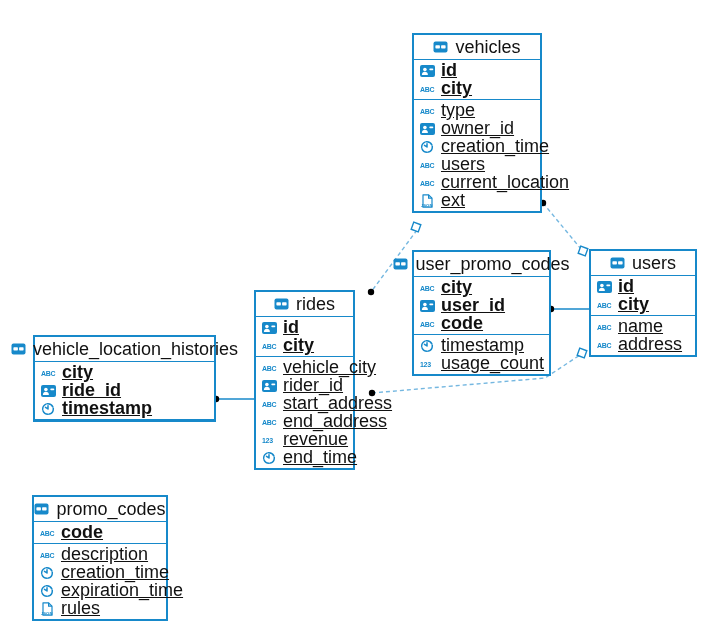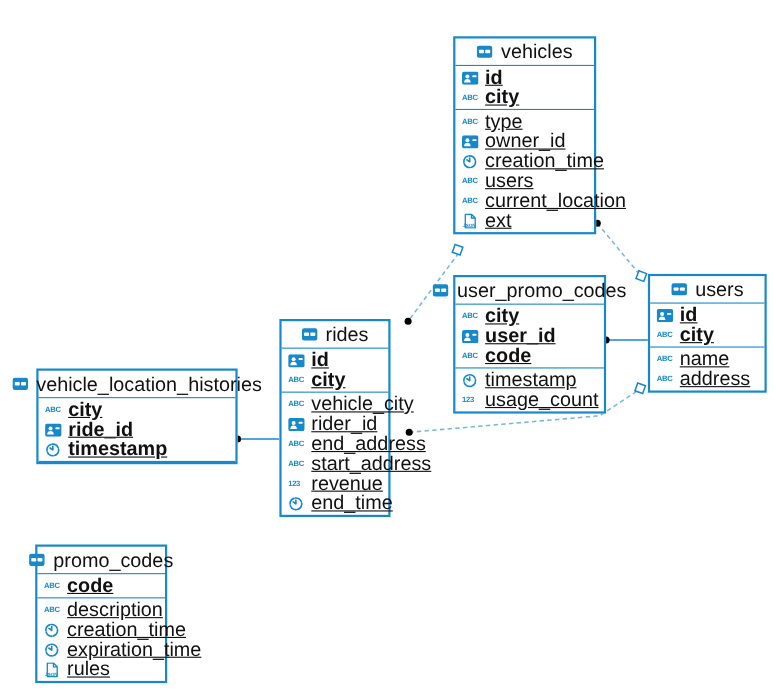--- a/index.html
+++ b/index.html
@@ -274,30 +274,30 @@
               <path d="M1.9 10 C1.9 7.8 3.2 6.8 4.9 6.8 C6.6 6.8 7.9 7.8 7.9 10 Z" fill="#fff"></path>
               <rect x="9.3" y="3.5" width="4" height="1.7" rx="0.85" fill="#fff"></rect>
             </svg>
           </span>
     <span class="fname">rider_id</span>
   </div>
         <div class="row">
     <span class="glyph-box">
             <span class="type-glyph">ABC</span>
           </span>
+    <span class="fname">start_address</span>
+  </div>
+        <div class="row">
+    <span class="glyph-box">
+            <span class="type-glyph">ABC</span>
+          </span>
     <span class="fname">end_address</span>
   </div>
         <div class="row">
     <span class="glyph-box">
-            <span class="type-glyph">ABC</span>
-          </span>
-    <span class="fname">start_address</span>
-  </div>
-        <div class="row">
-    <span class="glyph-box">
             <span class="type-glyph">123</span>
           </span>
     <span class="fname">revenue</span>
   </div>
         <div class="row">
     <span class="glyph-box">
             <svg width="14" height="14" viewBox="0 0 14 14">
               <circle cx="7" cy="7" r="5.3" fill="#fff" stroke="#1789ca" stroke-width="1.5" stroke-dasharray="6.5 1.4" stroke-linecap="round"></circle>
               <path d="M7 7 L7 3.7 M7 7 L4.5 5.3" stroke="#1789ca" stroke-width="1.5" stroke-linecap="round" fill="none"></path>
             </svg>
@@ -339,21 +339,21 @@
     <span class="glyph-box">
             <svg width="14" height="14" viewBox="0 0 14 14">
               <circle cx="7" cy="7" r="5.3" fill="#fff" stroke="#1789ca" stroke-width="1.5" stroke-dasharray="6.5 1.4" stroke-linecap="round"></circle>
               <path d="M7 7 L7 3.7 M7 7 L4.5 5.3" stroke="#1789ca" stroke-width="1.5" stroke-linecap="round" fill="none"></path>
             </svg>
           </span>
     <span class="fname">timestamp</span>
   </div>
       </div>
   </div>
-    <div class="table" style="left: 32px; top: 495px; width: 120px;">
+    <div class="table" style="left: 32px; top: 495px; width: 136px;">
     <div class="table-header">
       <span class="glyph-box header-glyph">
           <svg width="15" height="12" viewBox="0 0 15 12">
             <rect x="0.5" y="0.5" width="14" height="11" rx="2" fill="#1789ca"></rect>
             <rect x="2.4" y="4.3" width="4.5" height="3.1" rx="0.7" fill="#fff"></rect>
             <rect x="8.1" y="4.3" width="4.5" height="3.1" rx="0.7" fill="#fff"></rect>
           </svg>
         </span>
       <span class="table-title">promo_codes</span>
     </div>

